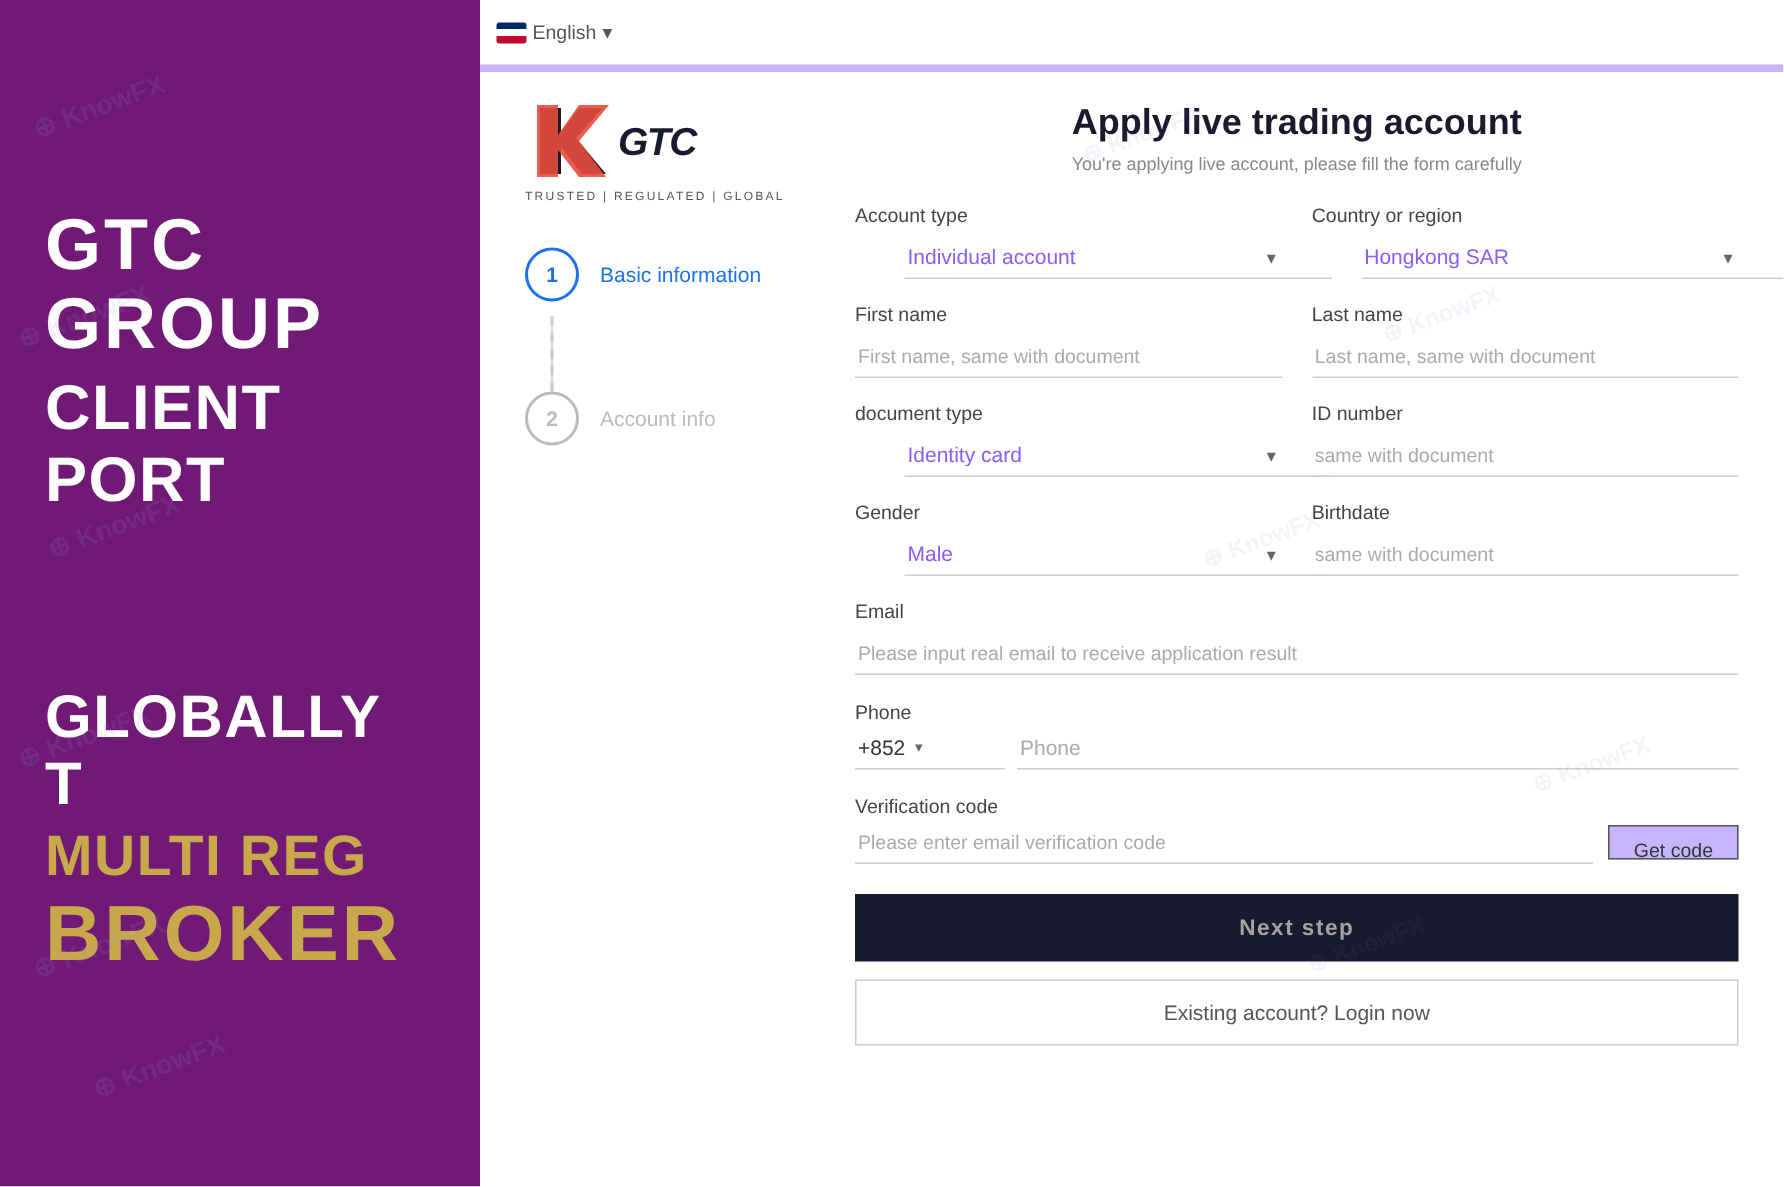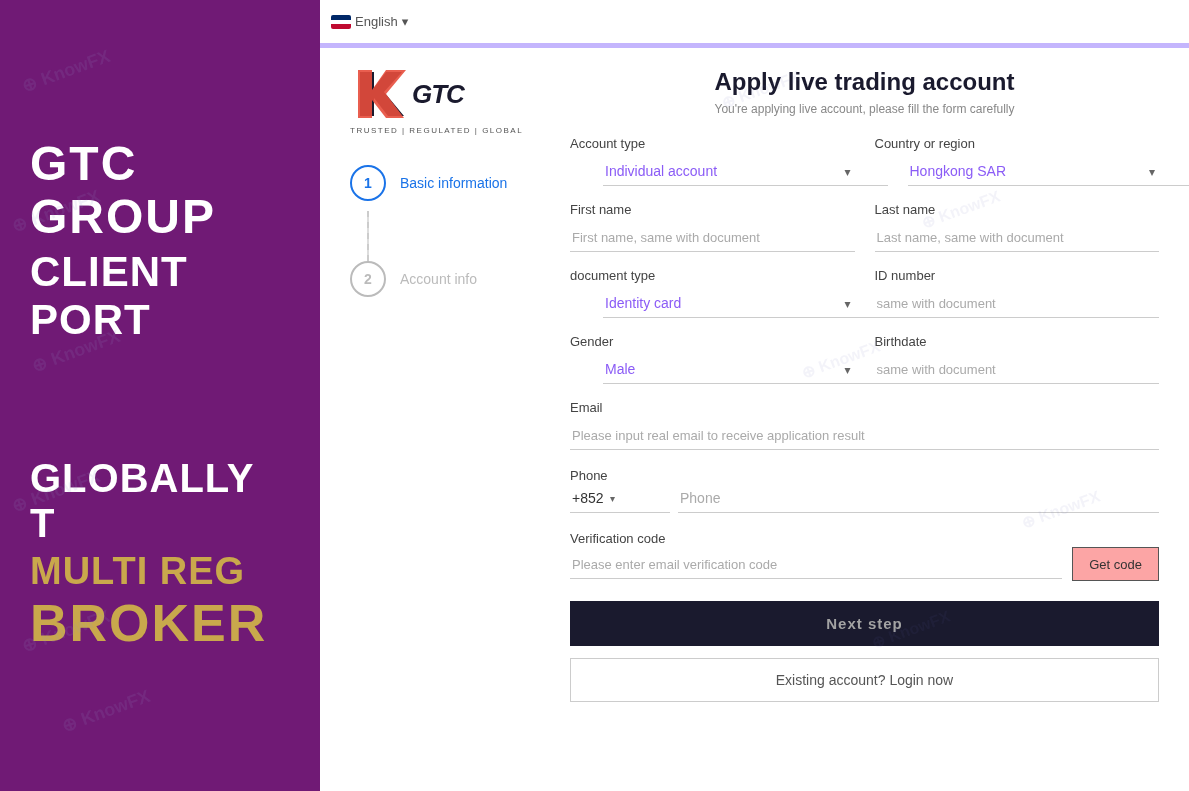--- a/index.html
+++ b/index.html
@@ -266,27 +266,27 @@
       font-size: 14px;
       color: #333;
       outline: none;
       background: transparent;
     }
     .phone-input::placeholder {
       color: #aaa;
     }
     .get-code-btn {
       border: 1px solid #555;
-      background: #fca5a5;
+      background: #c4b5fd;
       color: #333;
       font-size: 13px;
       padding: 8px 16px;
       cursor: pointer;
       white-space: nowrap;
-      height: 34px;
+      height: 23px;
     }
 
     .next-step-btn {
       display: block;
       width: 100%;
       background: #1a1a2e;
       color: #a3a3a3;
       border: none;
       padding: 14px;
       font-size: 15px;

